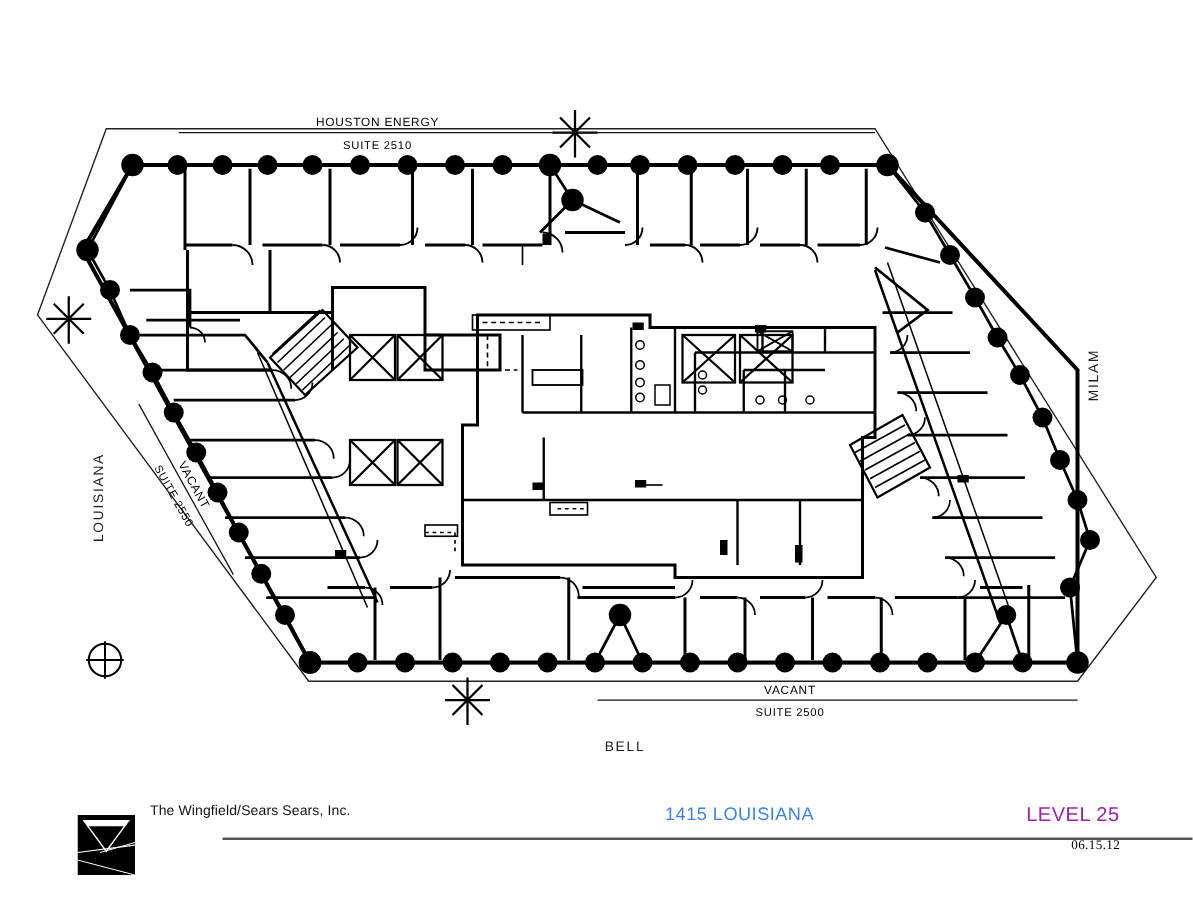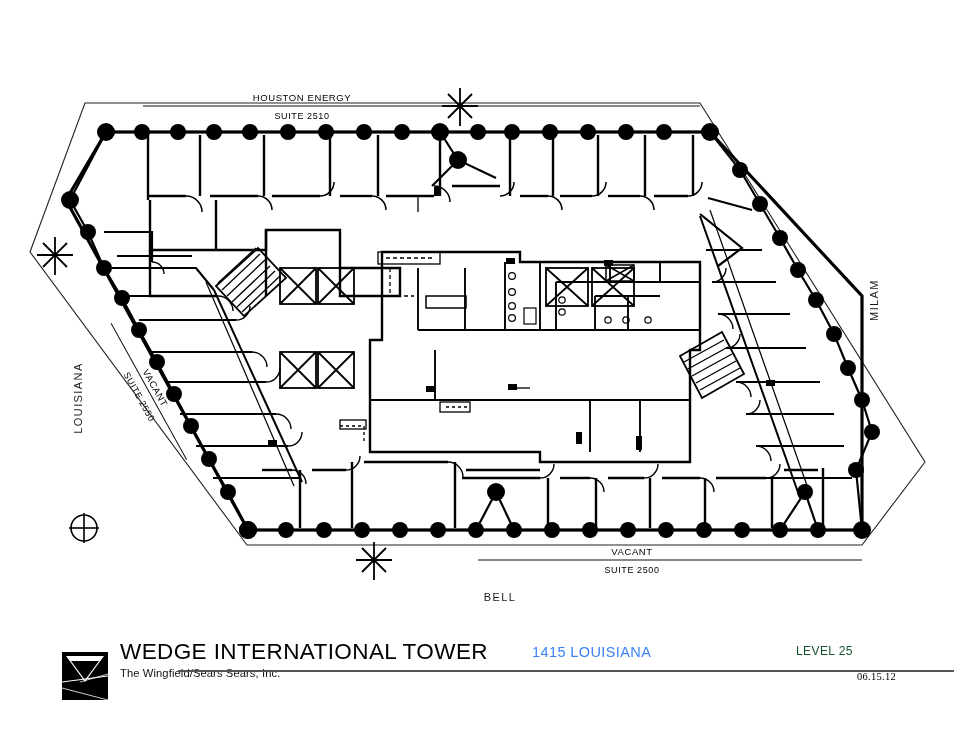--- a/index.html
+++ b/index.html
@@ -84,25 +84,25 @@
     position: absolute;
     left: 470px;
     top: 4px;
     font-size: 14.5px;
     letter-spacing: 0.4px;
     color: #3b82f6;
     white-space: nowrap;
   }
   .tb-level {
     position: absolute;
-    left: 734px;
+    left: 759px;
     top: 4px;
-    font-size: 12px;
+    font-size: 16px;
     letter-spacing: 0.4px;
-    color: #14532d;
+    color: #a21caf;
     white-space: nowrap;
   }
   .tb-date {
     position: absolute;
     left: 795px;
     top: 31px;
     font-size: 10.5px;
     letter-spacing: 0.3px;
     color: #000;
     white-space: nowrap;
@@ -493,21 +493,20 @@
         <rect x="0" y="0" width="46" height="48" fill="#000"></rect>
         <path d="M 4,4 L 42,4 L 23,30 Z" fill="#ffffff"></path>
         <path d="M 9,9 L 37,9 L 23,28 Z" fill="#000"></path>
         <path d="M 0,30 L 46,24" stroke="#ffffff" stroke-width="1" fill="none"></path>
         <path d="M 0,36 L 46,48" stroke="#ffffff" stroke-width="0.8" fill="none"></path>
         <path d="M 18,30 L 46,22" stroke="#ffffff" stroke-width="0.8" fill="none"></path>
       </svg>
     </div>
 
     <div class="tb-text">
-      <div class="tb-title">WEDGE INTERNATIONAL TOWER</div>
       <div class="tb-rule"></div>
       <div class="tb-sub">The Wingfield/Sears Sears, Inc.</div>
     </div>
 
     <div class="tb-addr">1415 LOUISIANA</div>
 
     <div class="tb-level">LEVEL 25</div>
 
     <div class="tb-date">06.15.12</div>
   </div>

